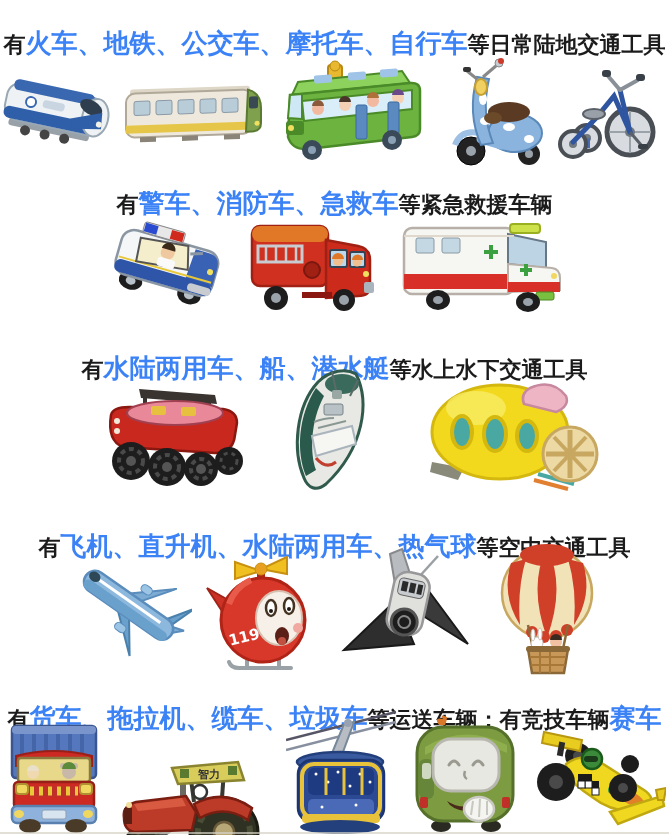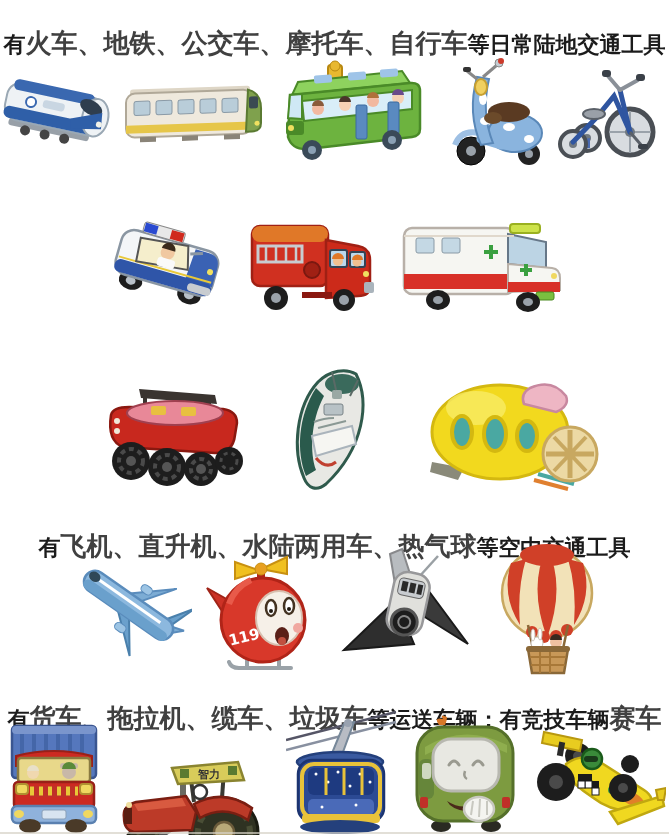--- a/index.html
+++ b/index.html
@@ -1,20 +1,20 @@
 <!DOCTYPE html>
 <html><head>
 <meta charset="utf-8">
 <style>
   html,body{margin:0;padding:0;background:#fff;}
   .page{position:relative;width:669px;height:835px;background:#ffffff;overflow:hidden;
         font-family:"DejaVu Sans",sans-serif;}
   .heading{position:absolute;left:0;right:0;text-align:center;white-space:nowrap;
            font-weight:700;color:#1b1b1b;font-size:22px;line-height:38px;letter-spacing:0;}
-  .heading .hl{color:#404040;font-size:26px;}
+  .heading .hl{color:#3b82f6;font-size:26px;}
   .h1{top:6px;}
   .h2{top:166px;}
   .h3{top:331px;}
   .h4{top:509px;}
   .h5{top:681px;}
   figure.vehicle{position:absolute;margin:0;padding:0;}
   figure.vehicle svg{display:block;width:100%;height:100%;}
   .v1{left:2px;top:58px;width:115px;height:105px}
   .v2{left:122px;top:72px;width:143px;height:85px}
   .v3{left:270px;top:56px;width:160px;height:112px}
@@ -156,20 +156,21 @@
       <line x1="64" y1="32" x2="52" y2="18" stroke="#8a9098" stroke-width="4" stroke-linecap="round"></line>
       <line x1="64" y1="32" x2="82" y2="22" stroke="#8a9098" stroke-width="4" stroke-linecap="round"></line>
       <rect x="46" y="12" width="9" height="7" rx="3" fill="#3a4048"></rect>
       <rect x="80" y="16" width="9" height="7" rx="3" fill="#3a4048"></rect>
       <ellipse cx="38" cy="56" rx="11" ry="5" fill="#9aa0a8" stroke="#5a6068" stroke-width="2"></ellipse>
       <line x1="74" y1="74" x2="86" y2="88" stroke="#5a6068" stroke-width="3"></line>
       <rect x="82" y="86" width="10" height="5" rx="2" fill="#3a4048"></rect>
     </svg>
   </figure>
 
+  <h2 class="heading h2"><span>有</span><span class="hl">警车、消防车、急救车</span><span>等紧急救援车辆</span></h2>
 
   <figure class="vehicle v6" aria-label="警车">
     <svg viewBox="0 0 124 98">
       <g transform="rotate(16 62 49)">
         <ellipse cx="32" cy="80" rx="12" ry="9" fill="#1d1d1d"></ellipse>
           <ellipse cx="32" cy="80" rx="5" ry="4" fill="#b8c0c8"></ellipse>
         <ellipse cx="92" cy="78" rx="12" ry="9" fill="#1d1d1d"></ellipse>
           <ellipse cx="92" cy="78" rx="5" ry="4" fill="#b8c0c8"></ellipse>
         <rect x="12" y="30" width="100" height="46" rx="13" fill="#f4f6f8" stroke="#8a96a2" stroke-width="2.5"></rect>
         <path d="M86,32 L100,32 Q112,32 112,46 L112,64 L84,64 Z" fill="#3a62b4"></path>
@@ -233,20 +234,21 @@
       <rect x="140" y="86" width="18" height="8" rx="2" fill="#7ac040" stroke="#4a8a20"></rect>
       <ellipse cx="42" cy="94" rx="12" ry="10" fill="#1d1d1d"></ellipse>
         <ellipse cx="42" cy="94" rx="5" ry="4" fill="#9aa2aa"></ellipse>
       <ellipse cx="132" cy="96" rx="12" ry="10" fill="#1d1d1d"></ellipse>
         <ellipse cx="132" cy="96" rx="5" ry="4" fill="#9aa2aa"></ellipse>
       <circle cx="158" cy="70" r="3" fill="#f0d860"></circle>
       <line x1="8" y1="30" x2="118" y2="30" stroke="#e0d8cc" stroke-width="2"></line>
     </svg>
   </figure>
 
+  <h2 class="heading h3"><span>有</span><span class="hl">水陆两用车、船、潜水艇</span><span>等水上水下交通工具</span></h2>
 
   <figure class="vehicle v9" aria-label="水陆两用车">
     <svg viewBox="0 0 158 117">
       <polygon points="46,16 122,22 124,31 48,25" fill="#3a3430"></polygon>
       <line x1="52" y1="24" x2="52" y2="36" stroke="#3a3430" stroke-width="4"></line>
       <line x1="116" y1="30" x2="116" y2="40" stroke="#3a3430" stroke-width="4"></line>
       <path d="M18,42 Q14,68 30,74 L122,80 Q140,80 142,62 L144,50 Q144,38 130,36 L36,34 Q20,34 18,42 Z" fill="#c8281e" stroke="#8a1810" stroke-width="2.5"></path>
       <ellipse cx="82" cy="40" rx="48" ry="12" fill="#e88898" stroke="#a04050" stroke-width="2"></ellipse>
       <rect x="58" y="33" width="15" height="9" rx="2" fill="#e8c040"></rect>
       <rect x="88" y="34" width="15" height="9" rx="2" fill="#e8c040"></rect>

